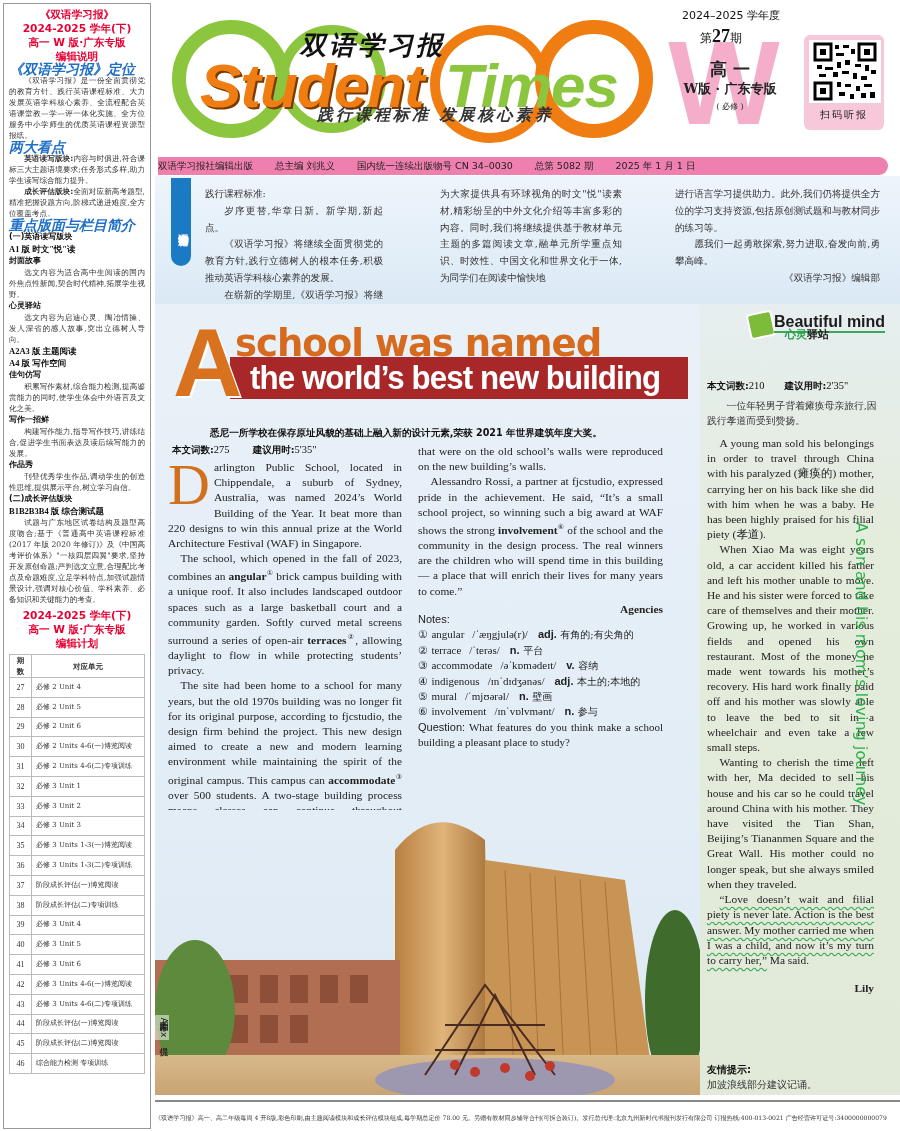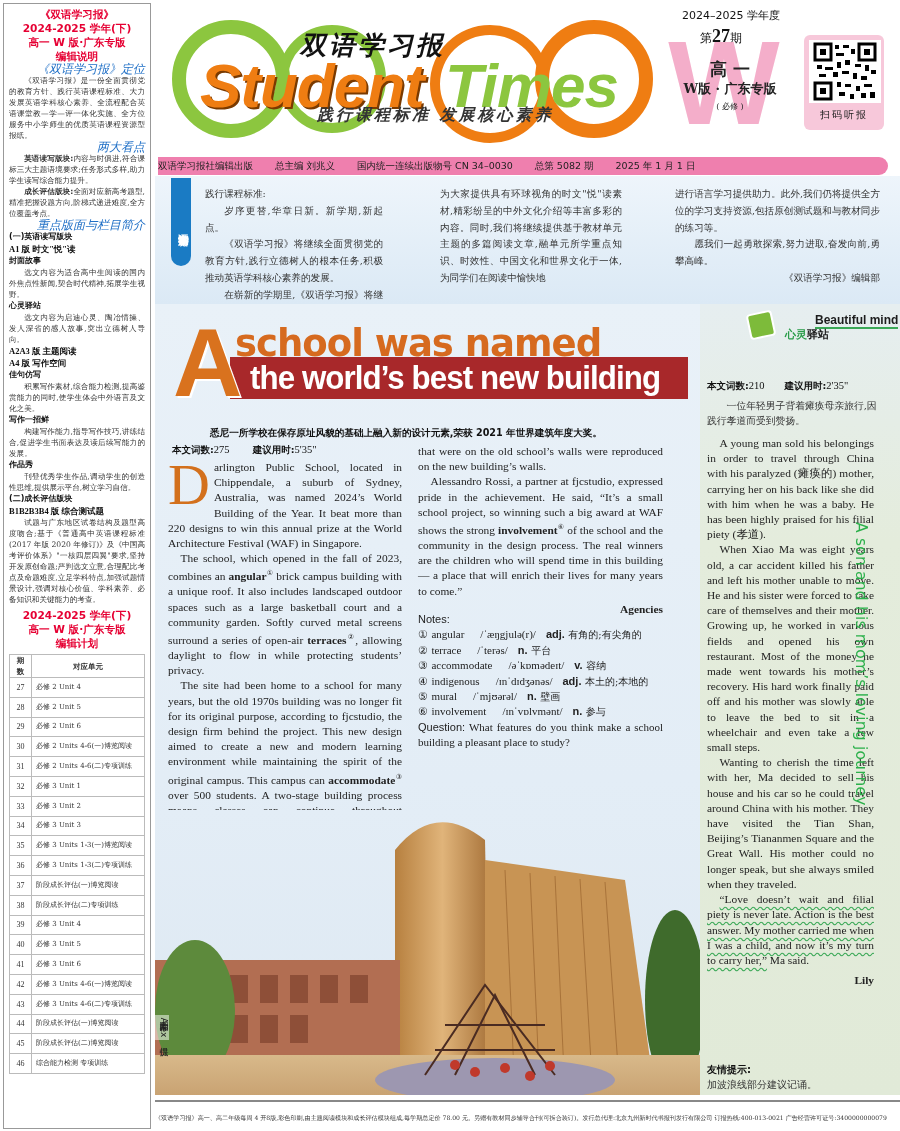--- a/index.html
+++ b/index.html
@@ -3,21 +3,21 @@
 <meta charset="utf-8">
 <style>
 *{box-sizing:border-box;margin:0;padding:0}
 html,body{width:900px;height:1131px;overflow:hidden;background:#fff}
 body{position:relative;font-family:"DejaVu Serif",serif;color:#222}
 .sans{font-family:"DejaVu Sans",sans-serif}
 
 
 #sidebar{position:absolute;left:3px;top:3px;width:148px;height:1126px;border:1px solid #999;padding:3px 5px;font-size:7.6px;line-height:11px;overflow:hidden}
 .red-title{color:#e60033;font-family:"DejaVu Sans",sans-serif;font-weight:bold;text-align:center;font-size:10.6px;line-height:14px}
-.blue-sub{color:#1f6fc6;font-style:italic;text-align:right;font-size:12px;line-height:12px;font-weight:normal}
+.blue-sub{color:#1f6fc6;font-style:italic;text-align:left;font-size:14px;line-height:12px;font-weight:bold}
 .sb-p{text-indent:2em;text-align:justify;color:#333}
 .sb-h{font-family:"DejaVu Sans",sans-serif;font-weight:bold;font-size:8px;line-height:12px;color:#111}
 .sb-h2{font-family:"Liberation Serif",serif;font-weight:bold;font-size:8.5px;line-height:12px;color:#111}
 #plan{width:100%;border-collapse:collapse;margin-top:4px;font-size:7px}
 #plan td,#plan th{border:1px solid #bbb;height:19.8px;padding:0 4px;color:#333;font-weight:normal}
 #plan th{font-family:"DejaVu Sans",sans-serif;font-weight:bold;font-size:7.5px}
 #plan td:first-child{text-align:center;width:22px;font-family:"Liberation Serif",serif;font-size:8px}
 
 
 #masthead{position:absolute;left:160px;top:0;width:740px;height:158px}
@@ -64,41 +64,41 @@
 .body-en b{font-weight:bold}
 .body-en sup{font-size:7px}
 #col1{position:absolute;left:168px;top:460px;width:234px}
 #col2{position:absolute;left:418px;top:444px;width:245px}
 #dropcap{float:left;font-size:58px;line-height:46px;color:#d3701c;margin:2px 4px 0 0;font-family:"Liberation Serif",serif}
 #agencies{text-align:right;font-weight:bold;margin-top:3px}
 #notes{position:absolute;left:418px;top:612px;width:245px;font-size:11px;line-height:15.4px;color:#222}
 #notes .lbl{font-family:"Liberation Sans",sans-serif}
 #notes .w{font-family:"Liberation Serif",serif}
 #notes .pos{font-family:"Liberation Sans",sans-serif;font-weight:bold;margin-left:10px}
-#notes .ph{margin-left:16px;font-family:"Liberation Serif",serif}
+#notes .ph{margin-left:8px;font-family:"Liberation Serif",serif}
 #notes .cn{font-family:"DejaVu Serif",serif;font-size:10px}
 #question{font-family:"Liberation Serif",serif;text-align:justify}
 #question b{font-family:"Liberation Sans",sans-serif;font-weight:normal}
 
 
 #photo{position:absolute;left:155px;top:810px;width:545px;height:285px;overflow:hidden}
 #photo-credit{position:absolute;left:155px;top:1015px;width:14px;font-family:"DejaVu Sans",sans-serif;font-size:9px;line-height:10px;color:#222;writing-mode:vertical-rl;background:rgba(255,255,255,.5)}
 
 
 #right-bg{position:absolute;left:700px;top:304px;width:200px;height:791px;background:linear-gradient(180deg,#e6eef0 0%,#e4ecdc 30%,#e1ead8 100%)}
-#bm-en{position:absolute;left:815px;top:313px;font-family:"Liberation Sans",sans-serif;font-weight:bold;font-size:12px;color:#1d1d1d;border-bottom:2px solid #3aa856}
+#bm-en{position:absolute;left:774px;top:313px;font-family:"Liberation Sans",sans-serif;font-weight:bold;font-size:16px;color:#1d1d1d;border-bottom:2px solid #3aa856}
 #bm-cn{position:absolute;left:785px;top:327px;font-family:"DejaVu Sans",sans-serif;font-weight:bold;font-size:11px;color:#2a9d4a}
 #bm-cn span{color:#222}
 #bm-icon{position:absolute;left:748px;top:312px;width:26px;height:26px;background:#7dbb3a;border-radius:4px;transform:rotate(-12deg);border:2px solid #fff}
 #r-meta{position:absolute;left:707px;top:380px}
 #r-summary{position:absolute;left:707px;top:398px;width:170px;font-size:9.8px;line-height:15px;text-indent:2em;color:#333}
 #r-body{position:absolute;left:707px;top:436px;width:167px}
 #r-body p{text-indent:1.1em}
 #r-body .wavy{text-decoration:underline wavy #3aa856;text-underline-offset:3px}
-#r-sign{text-align:right;font-weight:bold;margin-top:5px}
+#r-sign{text-align:right;font-weight:bold;margin-top:13px}
 #r-vertical{position:absolute;left:852px;top:522px;writing-mode:vertical-rl;font-family:"DejaVu Sans",sans-serif;font-size:15.5px;color:#2bb04a;letter-spacing:.2px}
 #r-tip{position:absolute;left:707px;top:1062px;font-size:10px;line-height:15px;color:#333}
 #r-tip b{font-family:"DejaVu Sans",sans-serif;color:#111}
 
 
 #footer-line{position:absolute;left:155px;top:1100px;width:745px;height:2px;background:#888}
 #footer{position:absolute;left:155px;top:1114px;width:745px;font-size:6.1px;color:#333;white-space:nowrap;overflow:hidden}
 </style>
 </head>
 <body>

